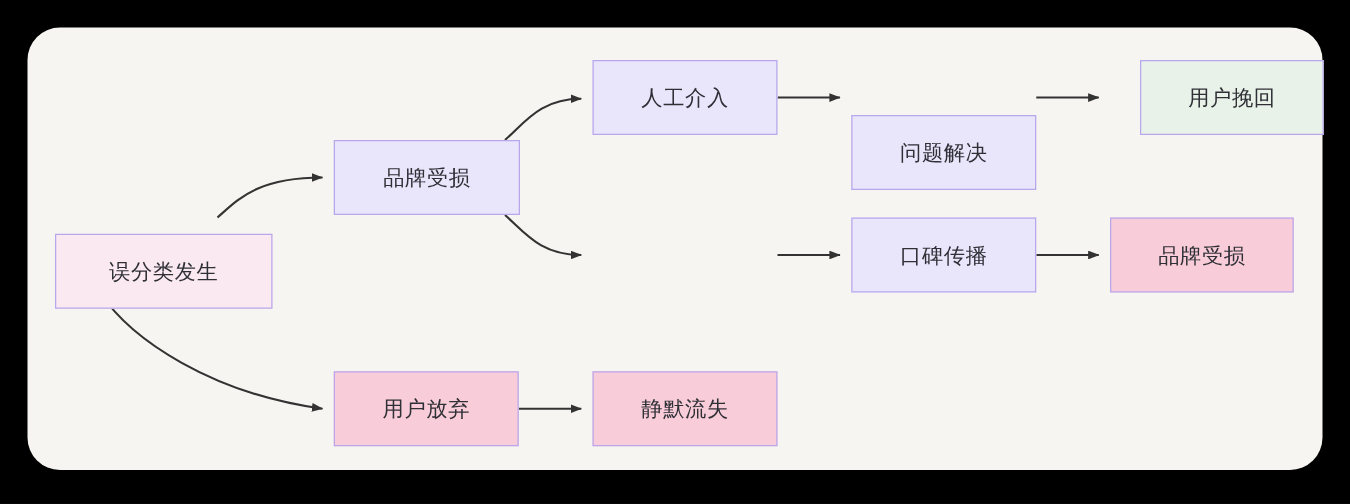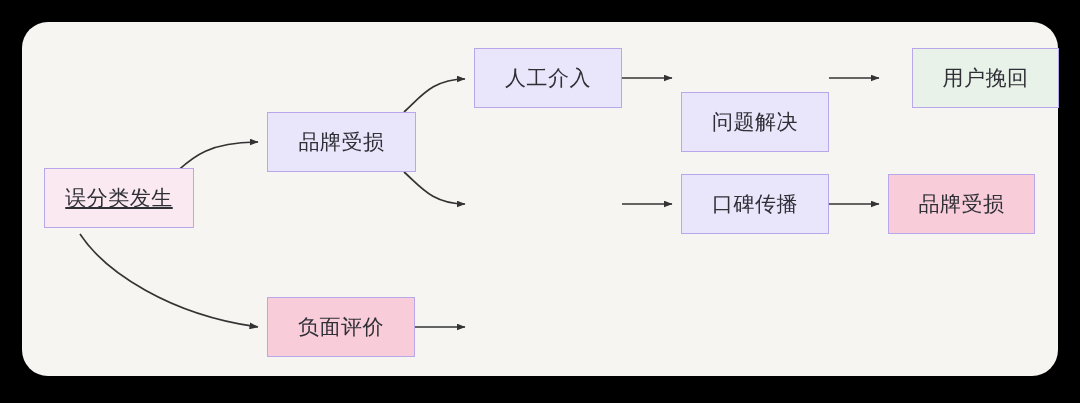--- a/index.html
+++ b/index.html
@@ -32,21 +32,21 @@
     height: 403px;
     pointer-events: none;
   }
   .node {
     position: absolute;
     box-sizing: border-box;
     border: 1.6px solid #b9a7ec;
     display: flex;
     align-items: center;
     justify-content: center;
-    font-size: 21px;
+    font-size: 17px;
     color: #2f2f36;
     letter-spacing: 0.5px;
     white-space: nowrap;
   }
   .fill-lavender { background: #e9e5fb; }
   .fill-rose     { background: #fae9f0; }
   .fill-pink     { background: #f8cdd9; }
   .fill-green    { background: #e8f2e8; }
 </style>
 </head>
@@ -68,21 +68,21 @@
       <path d="M 404 112 C 420 98, 432 79, 465 79"></path>
       <path d="M 404 172 C 420 186, 432 204, 465 204"></path>
       <line x1="622" y1="78" x2="672" y2="78"></line>
       <line x1="829" y1="78" x2="879" y2="78"></line>
       <line x1="622" y1="204" x2="672" y2="204"></line>
       <line x1="829" y1="204" x2="879" y2="204"></line>
       <line x1="415" y1="327" x2="465" y2="327"></line>
     </g>
   </svg>
 
-  <div class="node fill-rose" style="left:44px; top:168px; width:150px; height:60px;text-decoration:underline;">
+  <div class="node fill-rose" style="left:44px; top:187px; width:174px; height:60px;">
     <span>误分类发生</span>
   </div>
 
   <div class="node fill-lavender" style="left:267px; top:112px; width:149px; height:60px;">
     <span>品牌受损</span>
   </div>
 
   <div class="node fill-lavender" style="left:474px; top:48px; width:148px; height:60px;">
     <span>人工介入</span>
   </div>
@@ -98,16 +98,19 @@
 
   <div class="node fill-lavender" style="left:681px; top:174px; width:148px; height:60px;">
     <span>口碑传播</span>
   </div>
 
   <div class="node fill-pink" style="left:888px; top:174px; width:147px; height:60px;">
     <span>品牌受损</span>
   </div>
 
   <div class="node fill-pink" style="left:267px; top:297px; width:148px; height:60px;">
-    <span>负面评价</span>
+    <span>用户放弃</span>
   </div>
 
+  <div class="node fill-pink" style="left:474px; top:297px; width:148px; height:60px;">
+    <span>静默流失</span>
+  </div>
 </div>
 
 </body></html>

